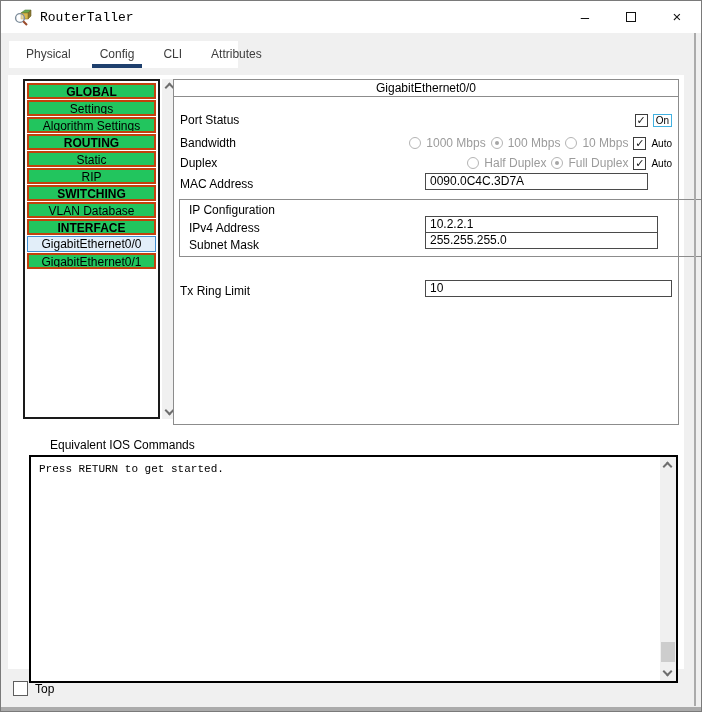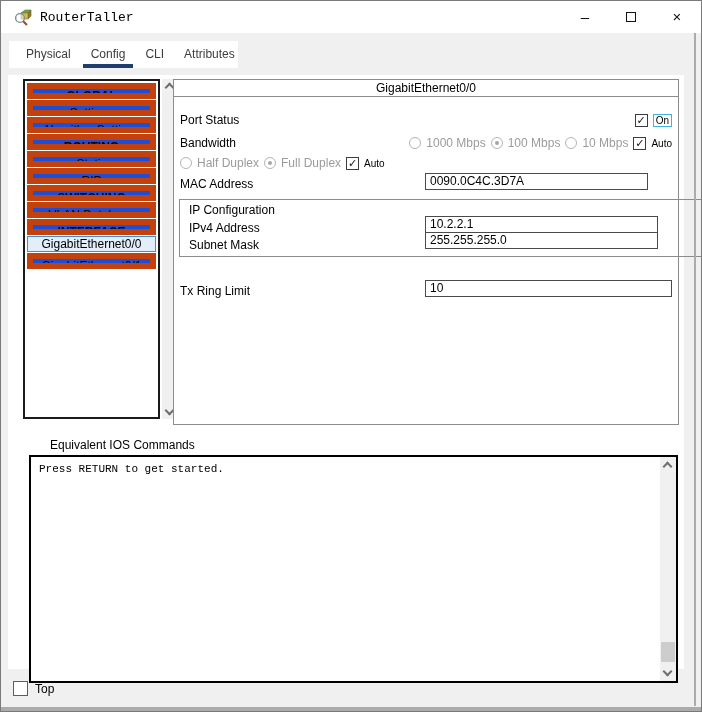--- a/index.html
+++ b/index.html
@@ -16,30 +16,30 @@
 
   
   .titlebar{position:absolute;left:0;top:0;right:0;height:32px;background:#ffffff;display:flex;align-items:center;}
   .app-icon{margin-left:12px;width:20px;height:20px;display:flex;align-items:center;justify-content:center;}
   .title-text{margin-left:7px;font-size:13px;color:#000;font-family:Liberation Mono, monospace;}
   .win-controls{position:absolute;right:1px;top:0;height:31px;display:flex;}
   .win-btn{width:46px;height:31px;display:flex;align-items:center;justify-content:center;font-size:15px;color:#111;cursor:default;}
   .max-box{width:10px;height:10px;border:1px solid #111;display:inline-block;}
 
   
-  .tabstrip{position:absolute;left:8px;top:40px;width:229px;height:27px;background:#ffffff;display:flex;align-items:center;padding-left:17px;}
+  .tabstrip{position:absolute;left:8px;top:40px;width:229px;height:27px;background:#ffffff;display:flex;align-items:center;padding-left:17px;gap:9px;}
   .tab{position:relative;height:27px;line-height:26px;font-size:12px;color:#3d3d3d;margin-right:20px;cursor:default;white-space:nowrap;}
   .tab.selected::after{content:"";position:absolute;left:-8px;right:-8px;bottom:0;height:4px;background:var(--tab-underline,#1e3f6d);}
 
   
   .page{position:absolute;left:7px;top:74px;width:676px;height:594px;background:#ffffff;}
 
   
   .sidebar{position:absolute;left:15px;top:4px;width:137px;height:340px;border:2px solid #1a1a1a;background:#fff;padding-top:1px;}
-  .sb-btn{margin:1px 2px;height:16px;line-height:15px;font-size:12px;text-align:center;background:#1d4ed8;border:6px solid #c2410c;color:#000;cursor:default;overflow:hidden;white-space:nowrap;}
+  .sb-btn{margin:1px 2px;height:16px;line-height:15px;font-size:12px;text-align:center;background:#22c55e;border:2px solid #c2410c;color:#000;cursor:default;overflow:hidden;white-space:nowrap;}
   .sb-btn.hdr{font-weight:bold;}
   .sb-btn.selected{background:var(--sel-bg,#e2eef9);border:1px solid var(--sel-border,#3f8ed0);}
   .sb-scroll{position:absolute;left:154px;top:4px;width:16px;height:340px;background:#f0f0f0;}
   .chev{width:7px;height:7px;display:inline-block;border-left:2px solid #6e6e6e;border-top:2px solid #6e6e6e;}
   .chev.up{transform:rotate(45deg);}
   .chev.down{transform:rotate(225deg);}
   .sb-scroll .up{position:absolute;left:4px;top:5px;}
   .sb-scroll .down{position:absolute;left:4px;bottom:5px;}
 
   
@@ -151,20 +151,21 @@
           <span class="radio"></span>
           <span class="gray-lbl">10 Mbps</span>
           <span class="checkbox">
               <span class="mark">✓</span>
             </span>
           <span class="blk-lbl">Auto</span>
         </span>
       </div>
 
       <div class="row" style="top:75px;">
+        <span class="lbl">Duplex</span>
         <span class="ctl-group">
           <span class="radio"></span>
           <span class="gray-lbl">Half Duplex</span>
           <span class="radio sel"></span>
           <span class="gray-lbl">Full Duplex</span>
           <span class="checkbox">
               <span class="mark">✓</span>
             </span>
           <span class="blk-lbl">Auto</span>
         </span>

